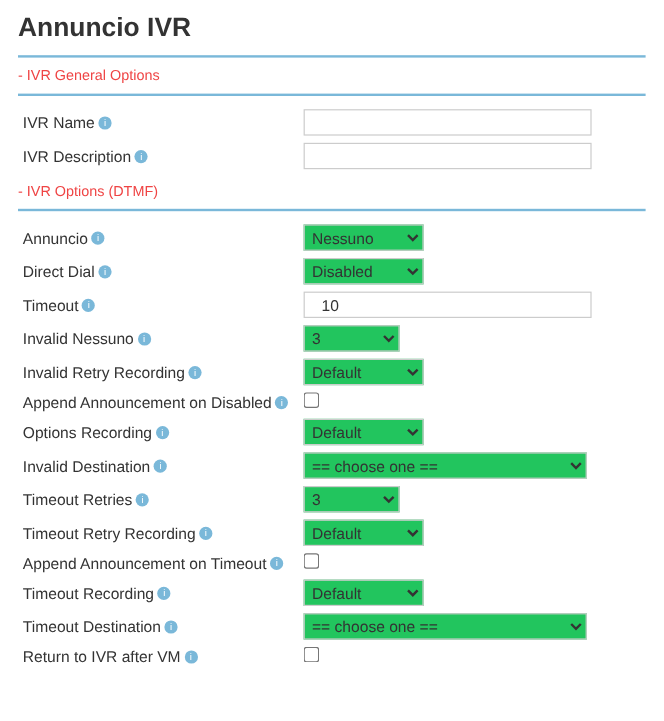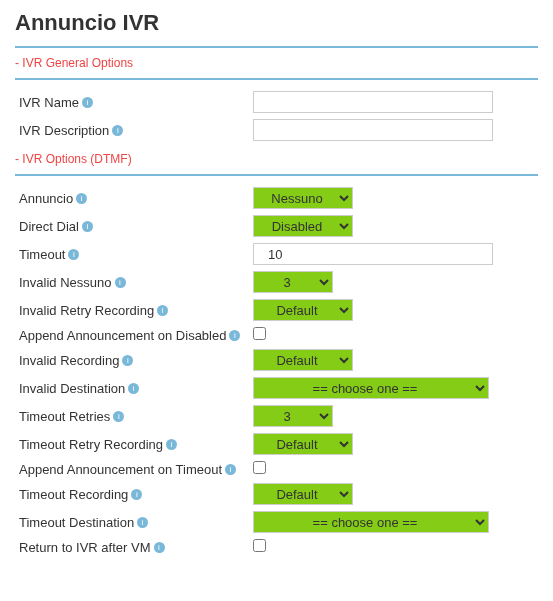--- a/index.html
+++ b/index.html
@@ -69,22 +69,21 @@
       padding: 2px 14px;
       font-size: 13px;
       color: #333;
     }
     select {
       height: 22px;
       border: 1px solid #ccc;
       font-size: 13px;
       color: #333;
       padding: 1px 2px;
-      background: #84cc16;
-      text-align: center;
+      background: #22c55e;
     }
     input[type="checkbox"] {
       width: 13px;
       height: 13px;
       cursor: pointer;
     }
     .timeout-input {
       width: 240px;
       height: 22px;
       border: 1px solid #ccc;
@@ -216,21 +215,21 @@
         <span class="info-icon">i</span>
       </span>
     </td>
     <td>
       <input type="checkbox" style="">
     </td>
   </tr>
   <tr>
     <td>
       <span class="label-text">
-        <span>Invalid Recording</span>
+        <span>Options Recording</span>
         <span class="info-icon">i</span>
       </span>
     </td>
     <td>
       <select class="select-medium">
         <option>Default</option>
       </select>
     </td>
   </tr>
   <tr>

